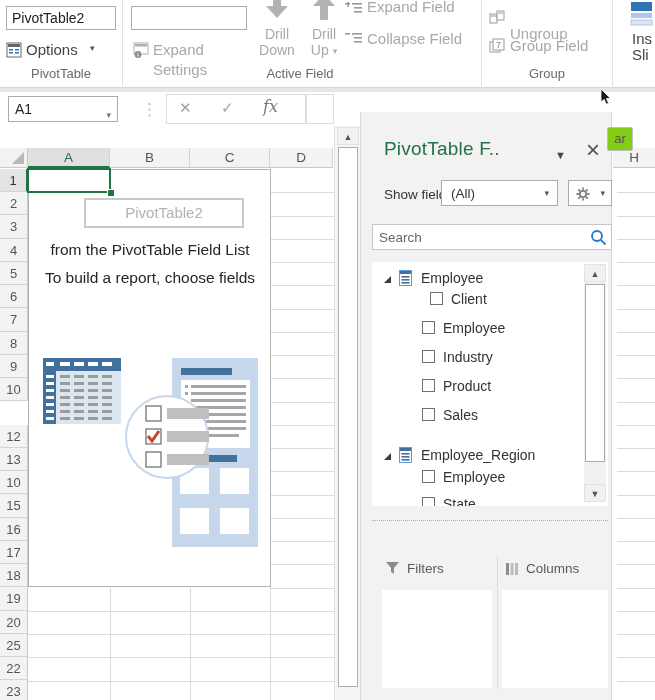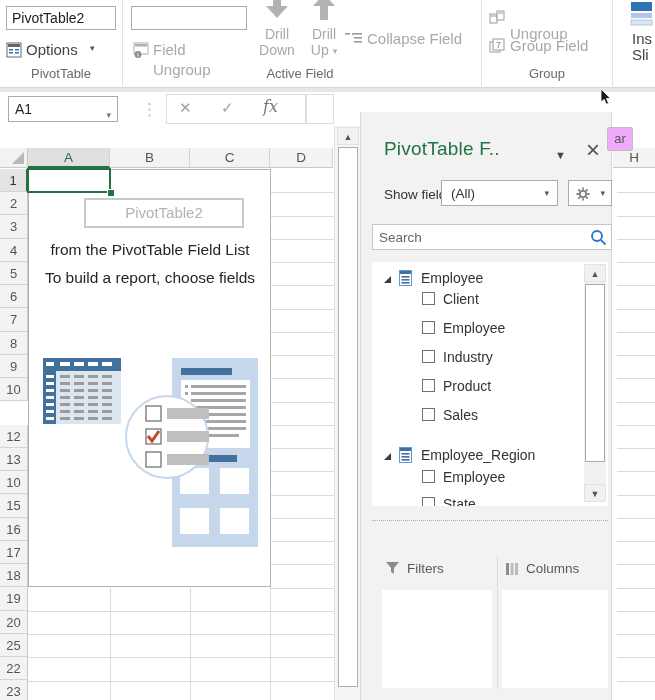--- a/index.html
+++ b/index.html
@@ -45,21 +45,21 @@
   .chk{width:13px;height:13px;background:#fff;border:1px solid #707070;box-sizing:border-box;}
   .tri-exp{width:0;height:0;border-bottom:7px solid #3c3c3c;border-left:7px solid transparent;}
   .sb-track{background:#f1f1f1;}
   .sb-arrow{font-size:9px;color:#555;text-align:center;line-height:18px;background:#f1f1f1;border:1px solid #e3e3e3;box-sizing:border-box;}
   .sb-thumb{background:#fff;border:1px solid #ababab;box-sizing:border-box;}
   .dotsep{border-top:1px dotted #b0b0b0;height:0;}
   .arealbl{font-size:13.5px;color:#595959;}
   .dropbox{background:#fff;}
   
   .sliver{left:613px;top:112px;width:42px;height:588px;background:#fff;}
-  .artip{left:607px;top:127px;width:26px;height:24px;background:#f0abfc;border:1px solid #bfbfbf;border-radius:2px;
+  .artip{left:607px;top:127px;width:26px;height:24px;background:#84cc16;border:1px solid #bfbfbf;border-radius:2px;
          box-sizing:border-box;font-size:13px;color:#555;text-align:center;line-height:22px;z-index:60;}
   .ghostbox{left:84px;top:198px;width:160px;height:30px;border:2px solid #c9c9c9;box-sizing:border-box;
             font-size:15px;color:#b2b2b2;text-align:center;line-height:26px;background:#fff;}
   .msg{left:30px;top:236px;width:240px;text-align:center;font-size:15.5px;color:#262626;line-height:28px;}
 </style>
 </head>
 <body>
 
 <div id="stage">
 
@@ -86,21 +86,21 @@
     <div class="abs" style="left:133px;top:40px;height:20px;">
       <span class="abs" style="left:0;top:2px;">
         <svg width="16" height="16">
             <rect x="1" y="1" width="14" height="11" fill="#fff" stroke="#b0b0b0"></rect>
             <rect x="2" y="2" width="12" height="2.5" fill="#b0b0b0"></rect>
             <circle cx="5" cy="12.5" r="3.4" fill="#8a8a8a"></circle>
             <rect x="4.5" y="10.8" width="1" height="1" fill="#fff"></rect>
             <rect x="4.5" y="12.3" width="1" height="2.2" fill="#fff"></rect>
           </svg>
       </span>
-      <span class="abs rlabel dis" style="left:20px;top:0;line-height:20px;">Field Ungroup</span>
+      <span class="abs rlabel dis" style="left:20px;top:0;line-height:20px;">Expand Settings</span>
     </div>
 
     <div class="abs" style="left:255px;top:0;width:44px;height:64px;">
       <span class="abs" style="left:8px;top:0;">
         <svg width="28" height="22">
             <path d="M10 -8 v14 h-7 l11 12 11-12 h-7 v-14 z" fill="#b3b3b3"></path>
           </svg>
       </span>
       <div class="abs biglbl" style="left:0;top:26px;width:44px;">Drill</div>
       <div class="abs biglbl" style="left:0;top:42px;width:44px;">Down</div>
@@ -110,20 +110,32 @@
         <svg width="28" height="22">
             <path d="M14 -6 l-11 12 h7 v14 h8 v-14 h7 z" fill="#b3b3b3"></path>
           </svg>
       </span>
       <div class="abs biglbl" style="left:0;top:26px;width:44px;">Drill</div>
       <div class="abs biglbl" style="left:0;top:42px;width:44px;">
         <span>Up</span> <span class="caret" style="color:#b0b0b0;">▾</span>
       </div>
     </div>
 
+    <div class="abs" style="left:345px;top:0;width:130px;height:18px;">
+      <span class="abs" style="left:0;top:2px;">
+        <svg width="17" height="14">
+            <rect x="0" y="1" width="5" height="1.6" fill="#9a9a9a"></rect>
+            <rect x="2.4" y="-1.4" width="1.6" height="6.4" fill="#9a9a9a" transform="rotate(0)"></rect>
+            <rect x="7" y="1" width="10" height="1.6" fill="#9a9a9a"></rect>
+            <rect x="9" y="5" width="8" height="1.6" fill="#9a9a9a"></rect>
+            <rect x="9" y="9" width="8" height="1.6" fill="#9a9a9a"></rect>
+          </svg>
+      </span>
+      <span class="abs rlabel dis" style="left:22px;top:-2px;">Expand Field</span>
+    </div>
     <div class="abs" style="left:345px;top:30px;width:130px;height:18px;text-align:center;">
       <span class="abs" style="left:0;top:2px;">
         <svg width="17" height="14">
             <rect x="0" y="1" width="5" height="1.6" fill="#9a9a9a"></rect>
             <rect x="7" y="1" width="10" height="1.6" fill="#9a9a9a"></rect>
             <rect x="9" y="5" width="8" height="1.6" fill="#9a9a9a"></rect>
             <rect x="9" y="9" width="8" height="1.6" fill="#9a9a9a"></rect>
           </svg>
       </span>
       <span class="abs rlabel dis" style="left:22px;top:0;">Collapse Field</span>
@@ -372,21 +384,21 @@
         <div class="tri-exp abs" style="position: absolute; left: 12px; top: 6px;"></div>
         <div class="abs" style="position: absolute; left: 27px; top: 0px; width: 13px; height: 16px;"><svg width="13" height="16">
             <rect x="0.5" y="0.5" width="12" height="15" fill="#fff" stroke="#5b9bd5"></rect>
             <rect x="1" y="1" width="11" height="3" fill="#41719c"></rect>
             <rect x="2.5" y="6" width="8" height="1.6" fill="#41719c"></rect>
             <rect x="2.5" y="9" width="8" height="1.6" fill="#41719c"></rect>
             <rect x="2.5" y="12" width="8" height="1.6" fill="#41719c"></rect>
           </svg></div>
         <div class="fl-group-lbl abs" style="position: absolute; left: 49px; top: 0px;">Employee</div>
       </div>
-      <div class="abs" style="position: absolute; left: 0px; top: 29px; width: 210px; height: 18px; text-decoration: underline;">
+      <div class="abs" style="position: absolute; left: 8px; top: 29px; width: 210px; height: 18px; text-decoration: underline;">
         <div class="chk abs" style="position: absolute; left: 50px; top: 1px;"></div>
         <div class="fl-item-lbl abs" style="position: absolute; left: 71px; top: 0px;">Client</div>
       </div>
       <div class="abs" style="position: absolute; left: 0px; top: 58px; width: 210px; height: 18px;">
         <div class="chk abs" style="position: absolute; left: 50px; top: 1px;"></div>
         <div class="fl-item-lbl abs" style="position: absolute; left: 71px; top: 0px;">Employee</div>
       </div>
       <div class="abs" style="position: absolute; left: 0px; top: 87px; width: 210px; height: 18px;">
         <div class="chk abs" style="position: absolute; left: 50px; top: 1px;"></div>
         <div class="fl-item-lbl abs" style="position: absolute; left: 71px; top: 0px;">Industry</div>

